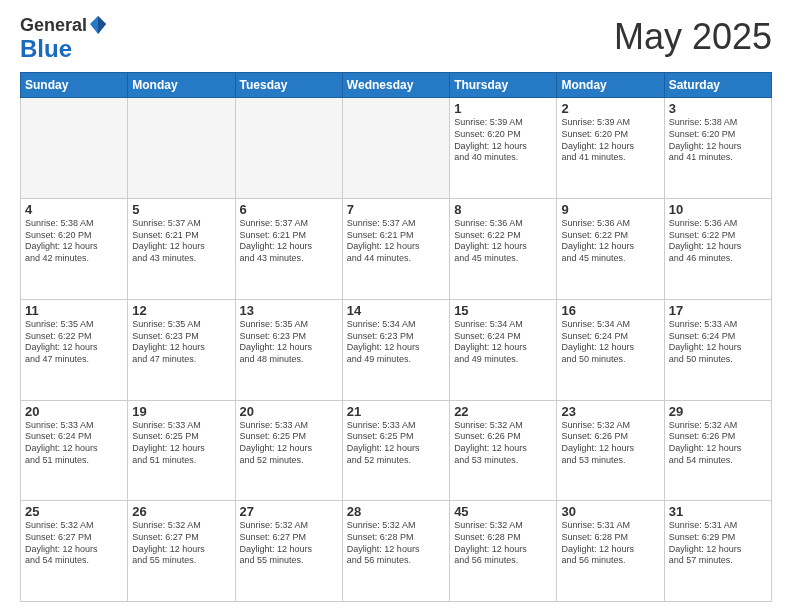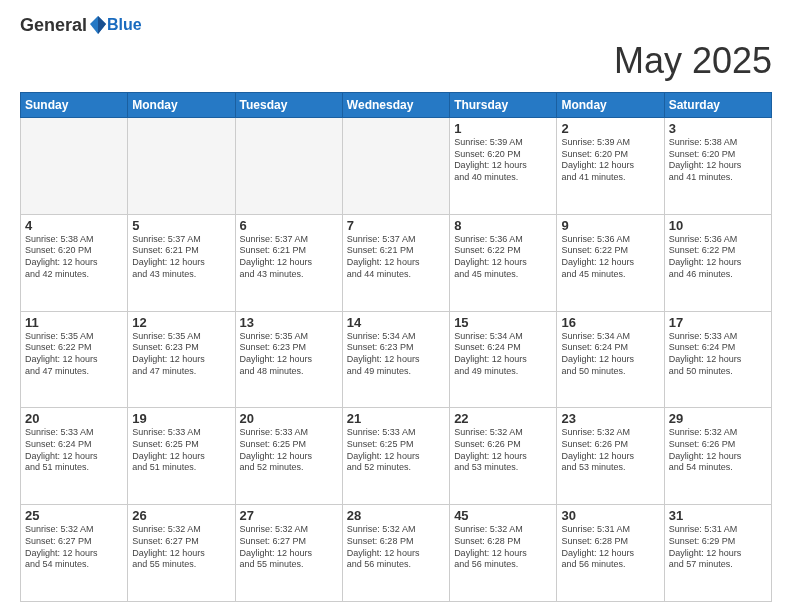--- a/index.html
+++ b/index.html
@@ -22,42 +22,41 @@
       justify-content: space-between;
       align-items: flex-start;
       margin-bottom: 10px;
     }
     .logo {
       display: flex;
       align-items: center;
     }
     .logo-text {
       display: flex;
-      flex-direction: row;
+      flex-direction: column;
       line-height: 1.1;
     }
     .logo-general {
       font-size: 18px;
       font-weight: bold;
       color: #333;
     }
     .logo-blue {
-      font-size: 16px;
+      font-size: 24px;
       font-weight: bold;
       color: #1a6bbf;
     }
     .logo-icon {
       width: 18px;
       height: 22px;
       margin-left: 2px;
       margin-top: -2px;
     }
     .title-block {
       text-align: right;
-      margin-top: 24px;
     }
     .month-title {
       font-size: 36px;
       color: #333;
       font-weight: normal;
     }
     .location {
       font-size: 16px;
       color: #555;
     }

